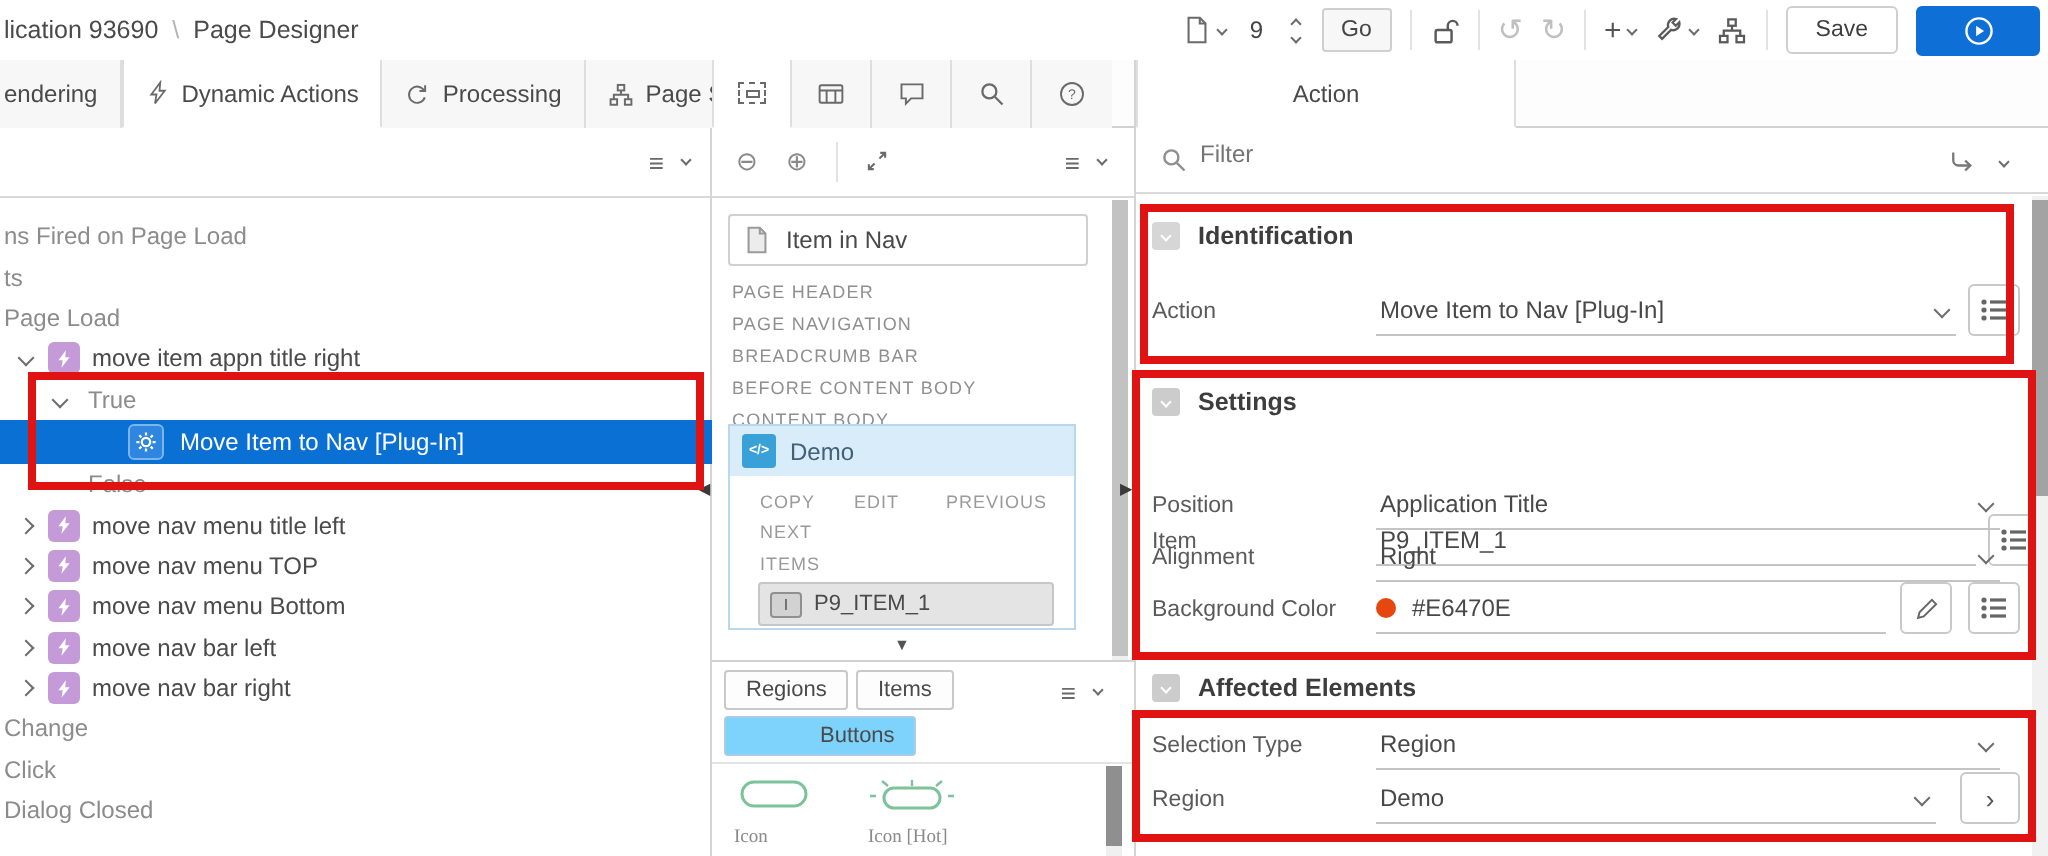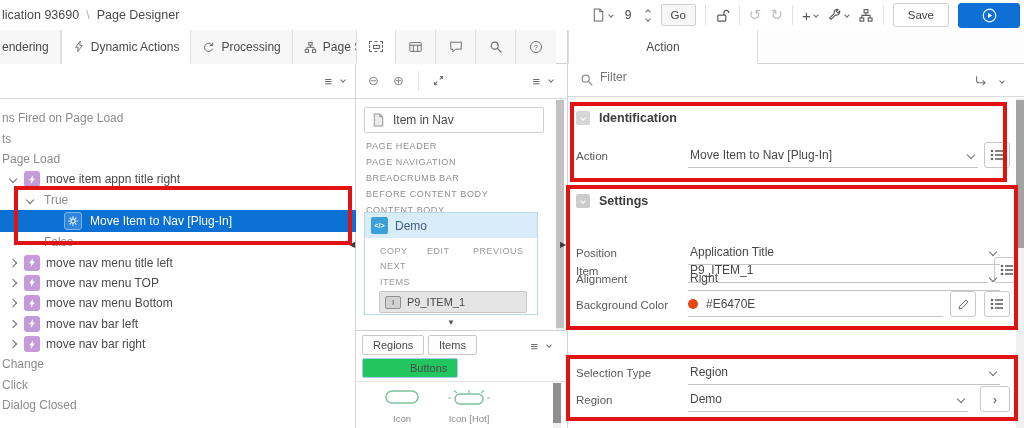--- a/index.html
+++ b/index.html
@@ -71,22 +71,22 @@
   .items-lbl { position:absolute; top:39px; left:15px; }
   .p9item { position:absolute; top:53px; left:14px; width:148px; height:22px; background:#e4e4e4; border:1px solid #c6c6c6; border-radius:2px;
             display:flex; align-items:center; gap:6px; padding-left:5px; }
   .p9item .iic { width:16px; height:13px; border:1px solid #909090; background:#d2d2d2; border-radius:2px; font-size:8px; color:#555; display:flex; align-items:center; justify-content:center; letter-spacing:0; }
   .p9item .ilbl { font-size:11px; letter-spacing:0; color:#4a4a4a; }
   .scrolldown { position:absolute; left:0; top:218px; width:190px; text-align:center; font-size:8px; color:#555; }
   .vscroll { position:absolute; width:8px; background:#f0f0f0; }
   .vthumb { position:absolute; width:8px; background:#adadad; }
   .gallery { position:absolute; left:0; top:300px; width:211px; height:70px; border-top:1px solid #d2d2d2; }
   .gbtn { position:absolute; border:1px solid #c9c9c9; background:#fdfdfd; border-radius:2px; font-size:11px; color:#4a4a4a; padding:3px 10px; }
-  .gbtn.selg { background:#22c55e; border-color:#a9cce8;padding-left:47px; }
-  .gitem { position:absolute; top:58px; width:70px; text-align:center; }
+  .gbtn.selg { background:#7dd3fc; border-color:#a9cce8;padding-left:47px; }
+  .gitem { position:absolute; top:58px; width:70px; text-align:left;font-family:Liberation Serif, serif; }
   .gitem .glbl { font-size:9.5px; color:#8a8a8a; margin-top:5px; letter-spacing:0; }
   .split-arrow { position:absolute; font-size:8px; color:#3a3a3a; z-index:5; }
 
   
   .rtab { width:190px; }
   .filterbar { height:33px; border-bottom:1px solid #d9d9d9; position:relative; }
   .filter-input { position:absolute; left:32px; top:6px; width:300px; border:0; outline:0; font-size:12px; color:#555; font-family:inherit; }
   .rbody { position:absolute; left:0; top:68px; width:456px; height:330px; }
   .sechead { position:absolute; display:flex; align-items:center; gap:9px; height:20px; left:8px; }
   .ctile { width:14px; height:14px; background:#ccc; border-radius:2px; display:flex; align-items:center; justify-content:center; }
@@ -501,20 +501,26 @@
             <circle cx="2" cy="2" r="1.3"></circle>
             <circle cx="2" cy="6" r="1.3"></circle>
             <circle cx="2" cy="10" r="1.3"></circle>
             <rect x="5" y="1.2" width="8" height="1.6"></rect>
             <rect x="5" y="5.2" width="8" height="1.6"></rect>
             <rect x="5" y="9.2" width="8" height="1.6"></rect>
           </svg>
       </span>
     </div>
 
+    <div class="sechead" style="top:236px;">
+      <span class="ctile">
+          <span class="chv sm wt"></span>
+        </span>
+      <span class="stitle">Affected Elements</span>
+    </div>
     <div class="frow" style="top:261px;">
       <span class="flabel">Selection Type</span>
       <div class="fctl" style="width:312px;">
         <span class="fval">Region</span>
         <span class="chv endchv"></span>
       </div>
     </div>
     <div class="frow" style="top:288px;">
       <span class="flabel">Region</span>
       <div class="fctl" style="width:280px;">

